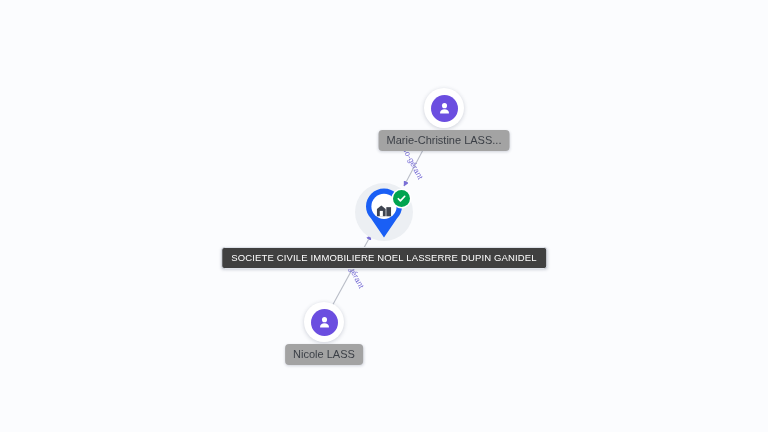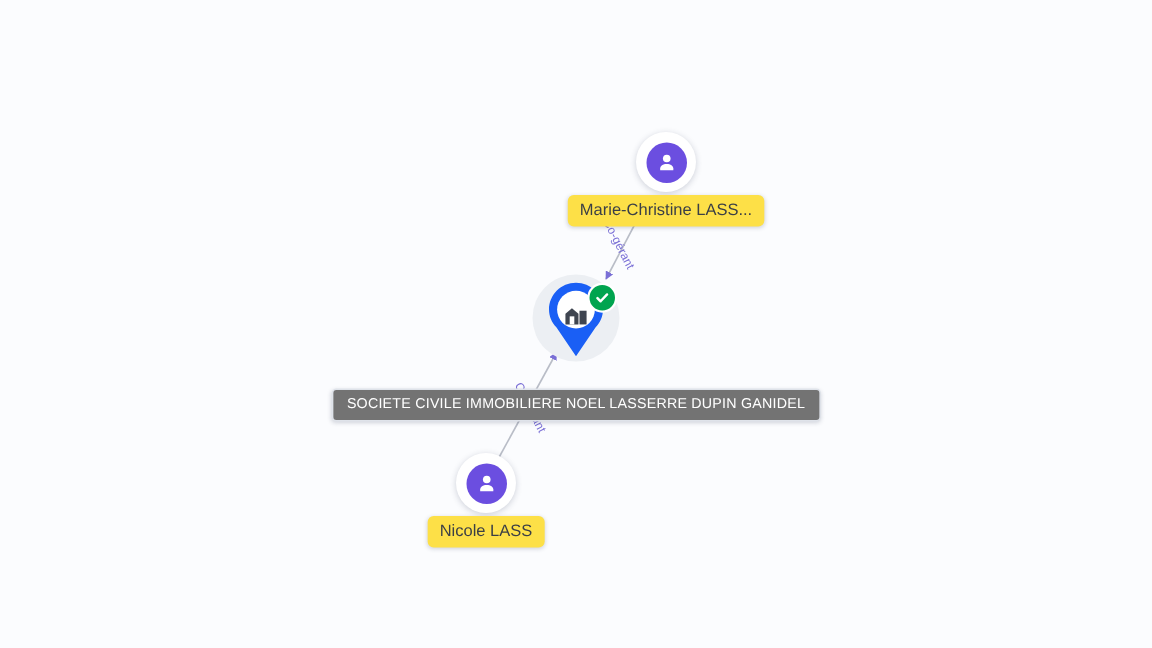--- a/index.html
+++ b/index.html
@@ -56,21 +56,21 @@
     justify-content: center;
   }
   .person-avatar-circle svg { display: block; }
 
   .person-label {
     position: absolute;
     top: 22px;
     left: 50%;
     transform: translateX(-50%);
     white-space: nowrap;
-    background: #fde047;
+    background: #a3a3a3;
     color: #3b3f46;
     font-size: 11px;
     line-height: 14px;
     padding: 3px 8px 4px 8px;
     border-radius: 4px;
     box-shadow: 0 1px 3px rgba(40,50,80,0.20);
   }
 
   
   .company-halo {
@@ -205,16 +205,16 @@
         <rect x="6.4" y="13.2" width="4.1" height="7.2" fill="#ffffff"></rect>
       </svg>
     </div>
 
     <div class="verified-badge" style="background:#00a44f;">
       <svg width="11" height="11" viewBox="0 0 24 24" fill="none" stroke="#ffffff" stroke-width="3.6" stroke-linecap="round" stroke-linejoin="round">
         <path d="M5 12.5l4.6 4.6L19 7.2"></path>
       </svg>
     </div>
 
-    <div class="company-label" style="background:#737373;margin-top:12px;">SOCIETE CIVILE IMMOBILIERE NOEL LASSERRE DUPIN GANIDEL</div>
+    <div class="company-label" style="background:#404040;">SOCIETE CIVILE IMMOBILIERE NOEL LASSERRE DUPIN GANIDEL</div>
   </div>
 
 </div>
 
 </body></html>

